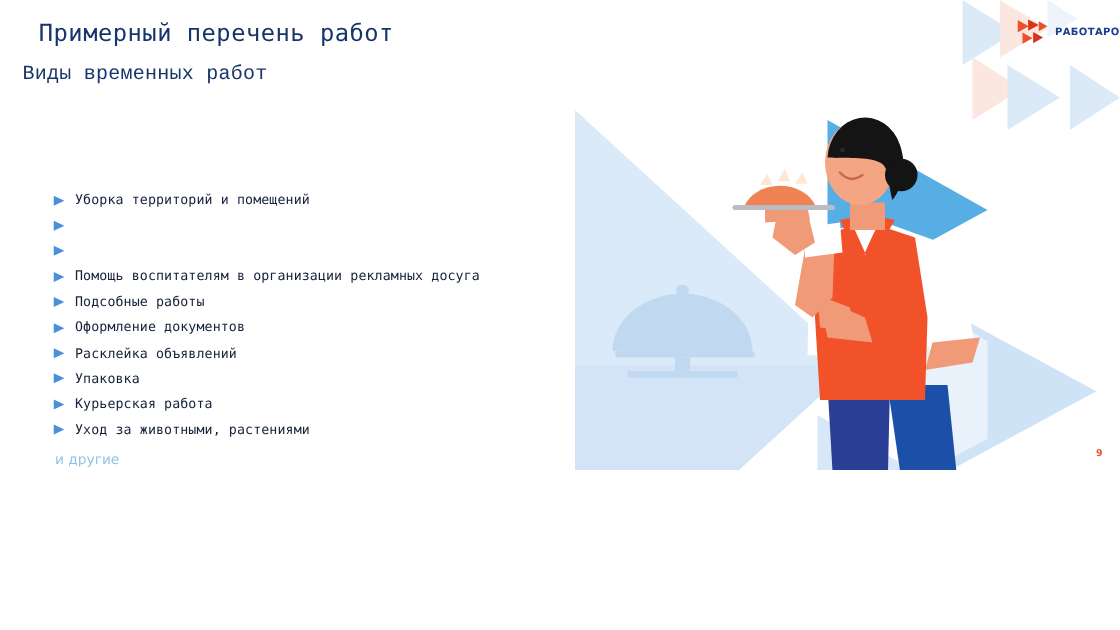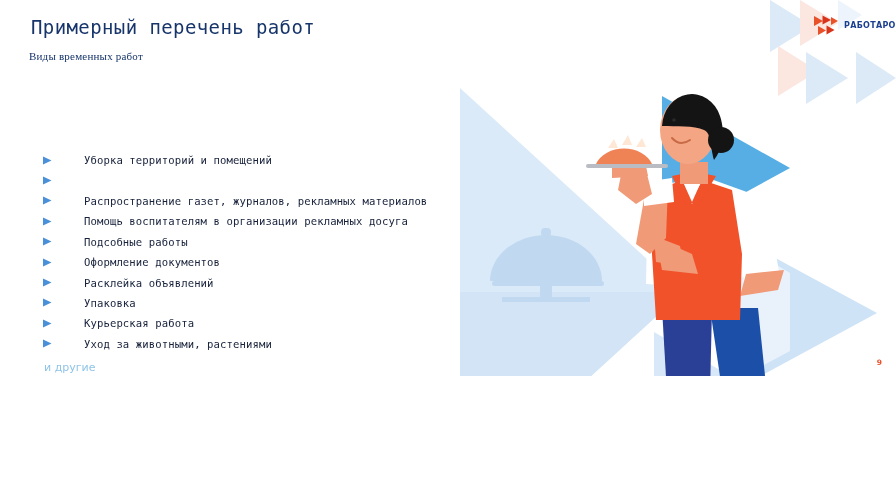--- a/index.html
+++ b/index.html
@@ -61,44 +61,43 @@
     top: 16px;
     font-family: "DejaVu Sans Mono", "Liberation Mono", monospace;
     font-size: 19px;
     letter-spacing: 0.4px;
     color: #17356b;
     white-space: nowrap;
   }
 
   .subtitle {
     position: absolute;
-    left: 29px;
+    left: 18px;
     top: 50px;
-    font-family: Liberation Serif, serif;
-    font-size: 11px;
+    font-family: Liberation Mono, monospace;
+    font-size: 16px;
     letter-spacing: 0.2px;
     color: #17356b;
     white-space: nowrap;
   }
 
   .worklist {
     position: absolute;
     left: 42px;
     top: 150px;
     width: 470px;
     margin: 0;
     padding: 0;
     list-style: none;
   }
   .worklist li {
     display: flex;
     align-items: center;
     height: 20.4px;
     white-space: nowrap;
-    gap: 24px;
   }
   .bullet {
     width: 11px;
     height: 11px;
     flex: 0 0 11px;
     margin-right: 7px;
     position: relative;
     top: 0px;
   }
   .bullet svg { display: block; }
@@ -274,21 +273,20 @@
               <polygon points="1,1.5 1,9.5 9.5,5.5" fill="#4a90d9"></polygon>
             </svg>
           </span>
         </li>
         <li>
           <span class="bullet">
             <svg viewBox="0 0 11 11" width="11" height="11">
               <polygon points="1,1.5 1,9.5 9.5,5.5" fill="#4a90d9"></polygon>
             </svg>
           </span>
-          <span class="item-text">Распространение газет, журналов, рекламных материалов</span>
         </li>
         <li>
           <span class="bullet">
             <svg viewBox="0 0 11 11" width="11" height="11">
               <polygon points="1,1.5 1,9.5 9.5,5.5" fill="#4a90d9"></polygon>
             </svg>
           </span>
           <span class="item-text">Помощь воспитателям в организации рекламных досуга</span>
         </li>
         <li>

